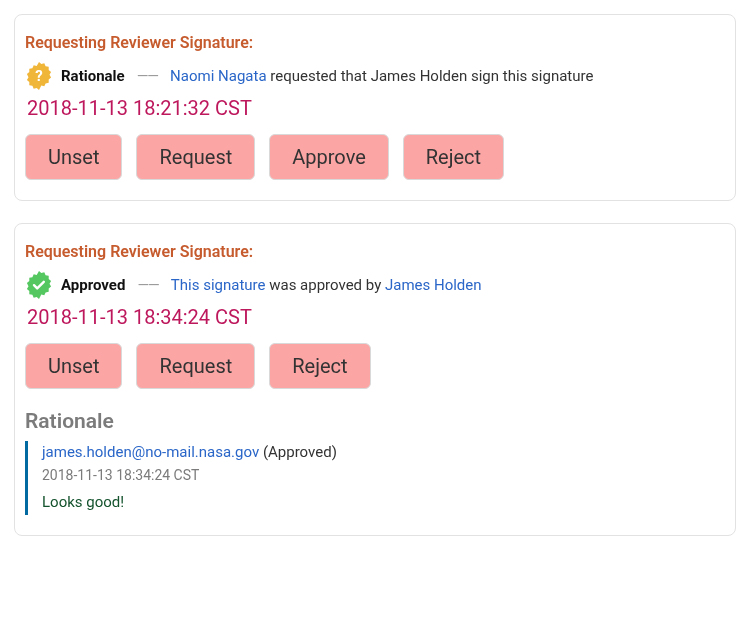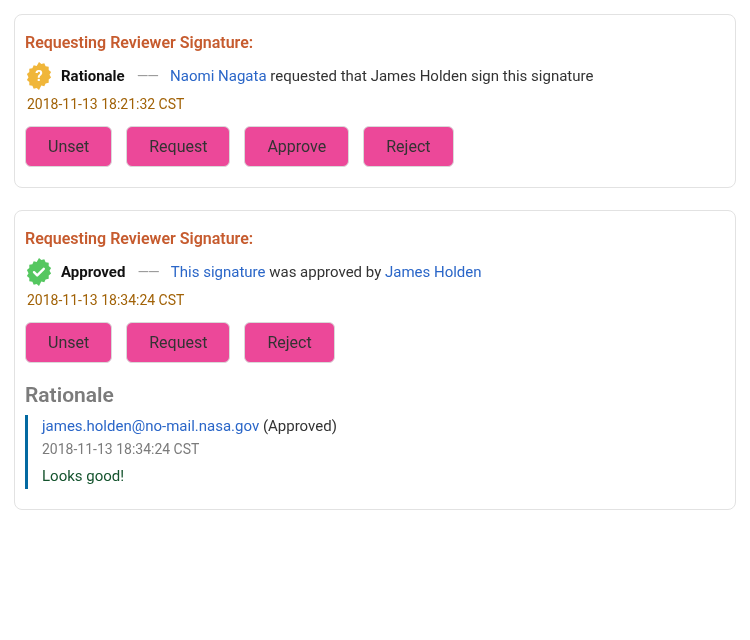--- a/index.html
+++ b/index.html
@@ -47,36 +47,36 @@
       letter-spacing: -1px;
       margin: 0 4px;
     }
     .link {
       color: #2a66c8;
       text-decoration: none;
       cursor: pointer;
     }
     .status-text { color: #333; }
     .timestamp {
-      color: #a16207;
-      font-size: 14px;
+      color: #be185d;
+      font-size: 20px;
       margin-bottom: 14px;
       margin-left: 2px;
     }
     .btn-row {
       display: flex;
       gap: 14px;
       flex-wrap: wrap;
     }
     .btn {
       border: 1px solid #d9d9d9;
-      background: #ec4899;
+      background: #fca5a5;
       border-radius: 6px;
       padding: 10px 22px;
-      font-size: 16px;
+      font-size: 20px;
       color: #333;
       cursor: pointer;
       font-family: inherit;
     }
     .rationale-title {
       color: #7b7b7b;
       font-weight: 600;
       font-size: 21px;
       margin-top: 20px;
       margin-bottom: 8px;

